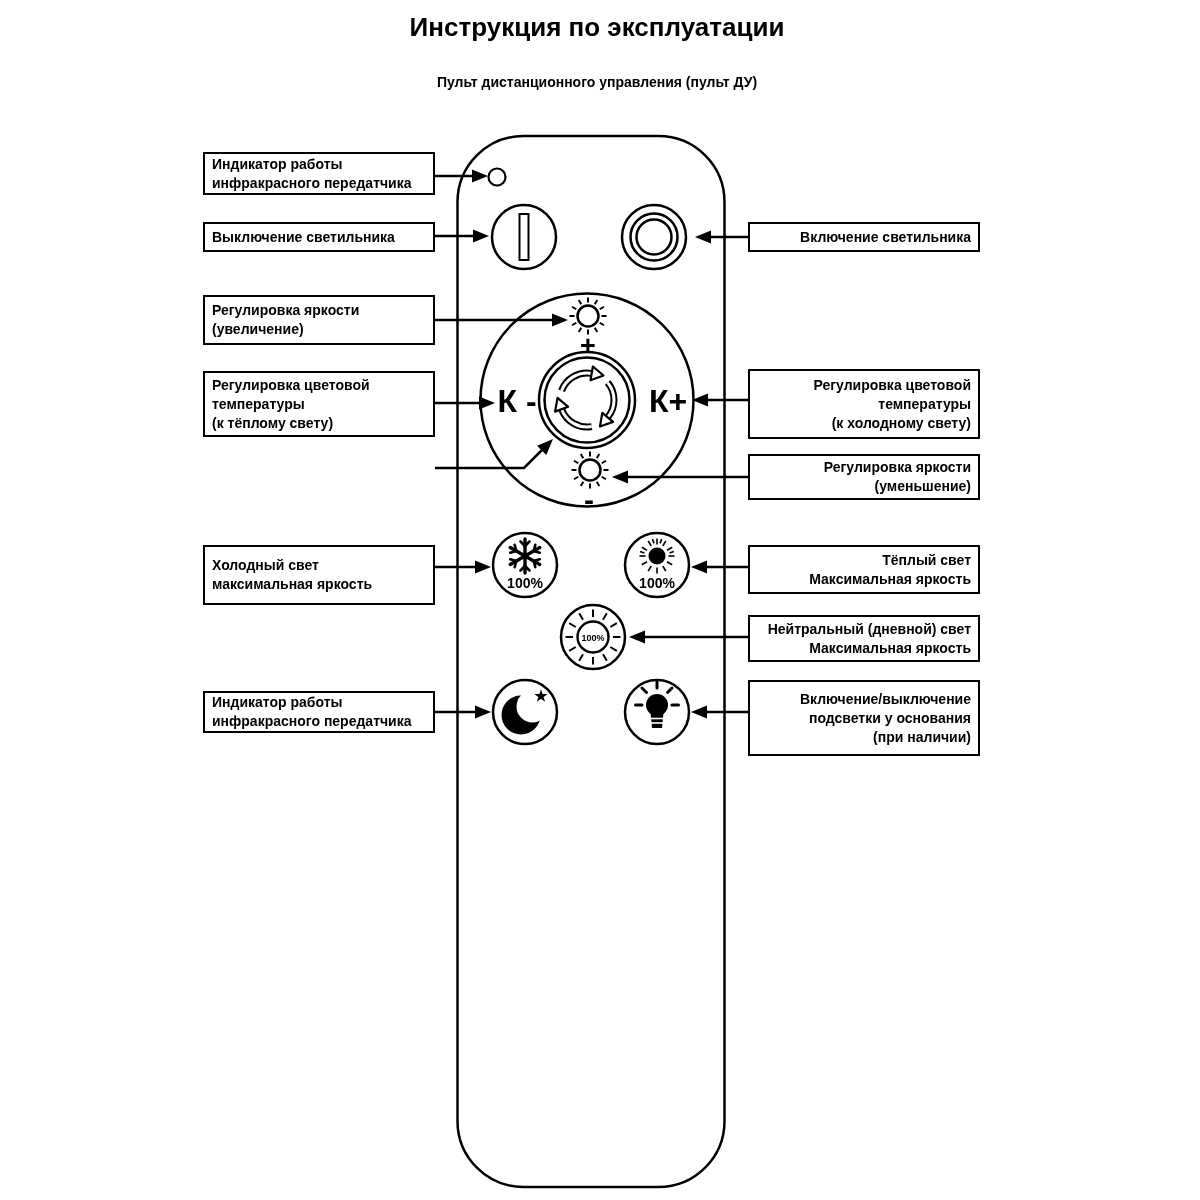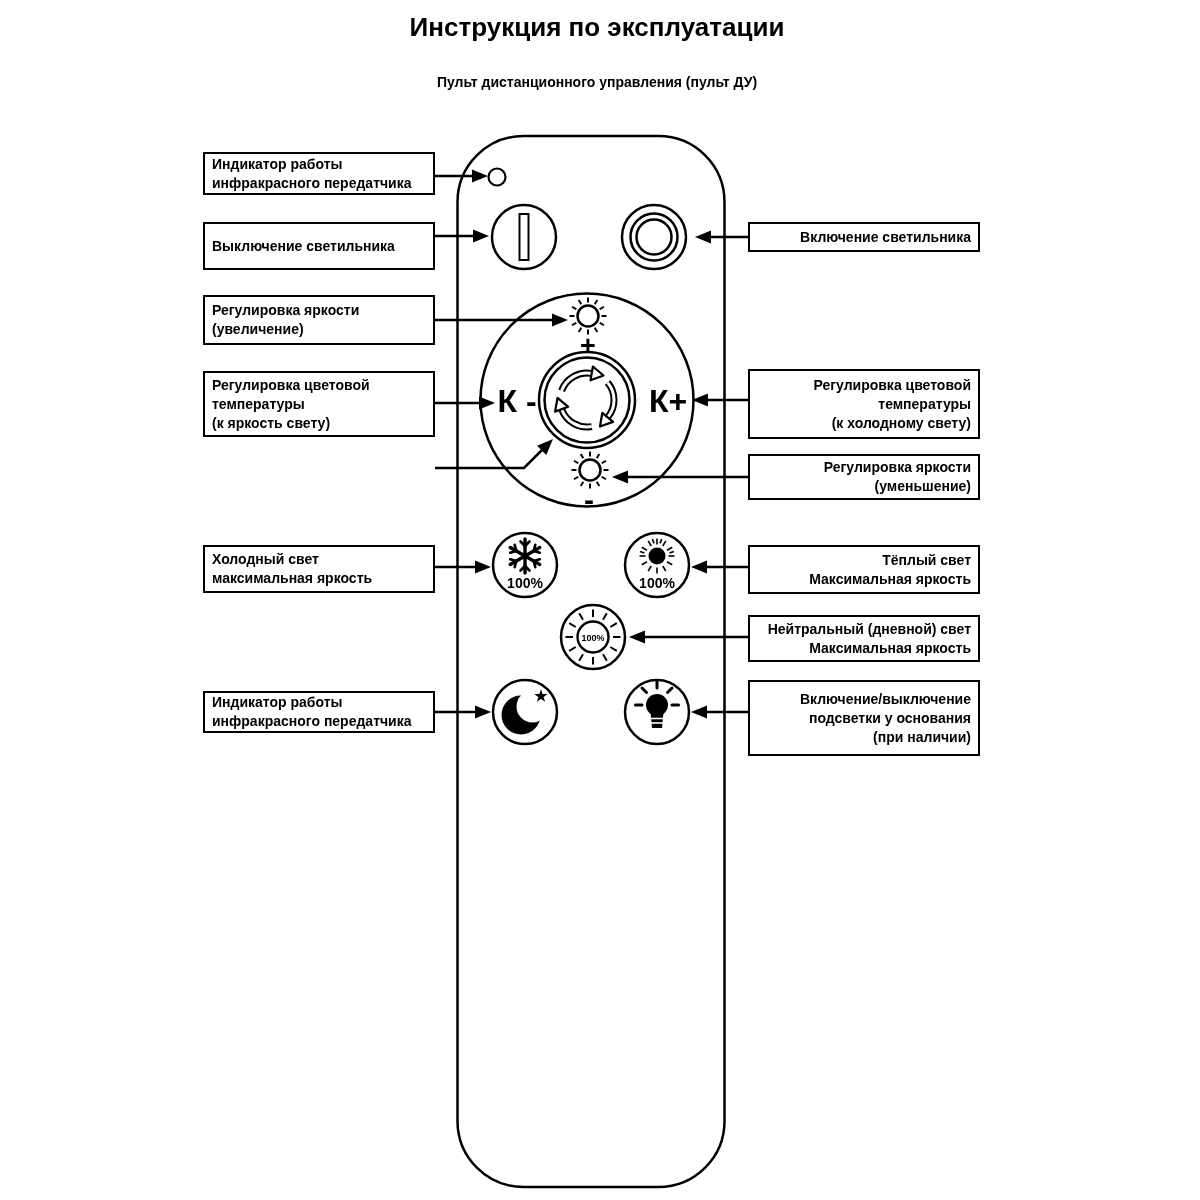--- a/index.html
+++ b/index.html
@@ -230,33 +230,33 @@
     </g>
   </svg>
 
   <div id="title" class="heading">Инструкция по эксплуатации</div>
   <div id="subtitle" class="heading">Пульт дистанционного управления (пульт ДУ)</div>
 
   <div class="box left" style="top:152px;height:43px">
     <span>Индикатор работы</span>
     <span>инфракрасного передатчика</span>
   </div>
-  <div class="box left" style="top:222px;height:48px">
+  <div class="box left" style="top:222px;height:30px">
     <span>Выключение светильника</span>
   </div>
   <div class="box left" style="top:295px;height:50px">
     <span>Регулировка яркости</span>
     <span>(увеличение)</span>
   </div>
   <div class="box left" style="top:371px;height:66px">
     <span>Регулировка цветовой</span>
     <span>температуры</span>
-    <span>(к яркость свету)</span>
-  </div>
-  <div class="box left" style="top:545px;height:48px">
+    <span>(к тёплому свету)</span>
+  </div>
+  <div class="box left" style="top:545px;height:60px">
     <span>Холодный свет</span>
     <span>максимальная яркость</span>
   </div>
   <div class="box left" style="top:691px;height:42px">
     <span>Индикатор работы</span>
     <span>инфракрасного передатчика</span>
   </div>
 
   <div class="box right" style="top:222px;height:30px">
     <span>Включение светильника</span>

